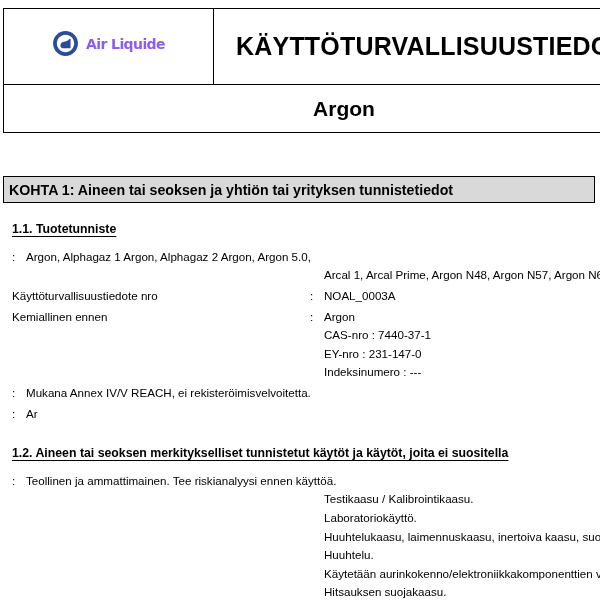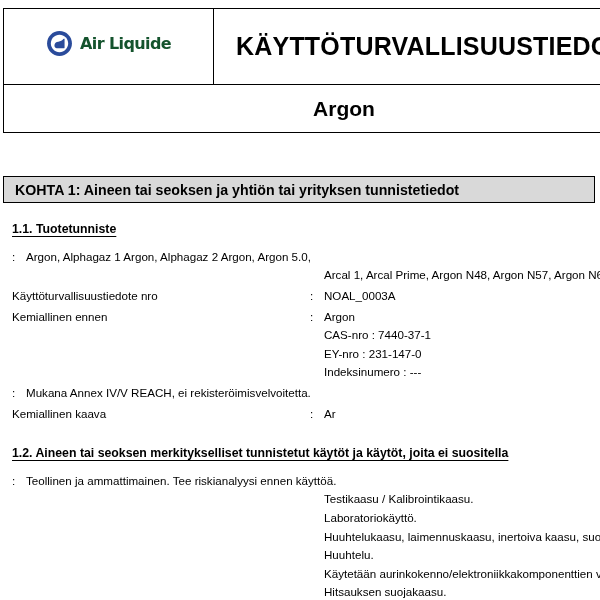--- a/index.html
+++ b/index.html
@@ -65,23 +65,23 @@
   .logo-mark {
     position: relative;
     width: 27px;
     height: 27px;
     flex: 0 0 27px;
   }
   .logo-mark svg { display: block; width: 27px; height: 27px; }
   .logo-word {
     font-family: "DejaVu Sans", sans-serif;
     font-weight: 700;
-    font-size: 16px;
+    font-size: 14px;
     letter-spacing: -0.6px;
-    color: #14532d;
+    color: #8b5cf6;
     line-height: 1;
     white-space: nowrap;
     text-align: right;
   }
 
   .doc-title {
     font-size: 25px;
     font-weight: 700;
     letter-spacing: 0.2px;
     white-space: nowrap;
@@ -98,21 +98,21 @@
   .section-banner {
     position: absolute;
     left: 3px;
     top: 176px;
     width: 592px;
     height: 27px;
     background: #D9D9D9;
     border: 1.8px solid #000000;
     display: flex;
     align-items: center;
-    padding-left: 11px;
+    padding-left: 5px;
     font-size: 14.2px;
     font-weight: 700;
     white-space: nowrap;
     overflow: hidden;
   }
 
   
   .body-wrap {
     position: absolute;
     left: 12px;
@@ -231,21 +231,20 @@
           <div class="colon">:</div>
           <div class="value">Indeksinumero : ---</div>
         </div>
         <div class="spacer-xs"></div>
         <div class="row">
           <div class="colon">:</div>
           <div class="value">Mukana Annex IV/V REACH, ei rekisteröimisvelvoitetta.</div>
         </div>
         <div class="spacer-xs"></div>
         <div class="row">
-          <div class="label">Kemiallinen kaava</div>
           <div class="colon">:</div>
           <div class="value">Ar</div>
         </div>
         <div class="spacer-xs"></div>
       </div>
 
     <div class="sub-heading sh2">1.2. Aineen tai seoksen merkitykselliset tunnistetut käytöt ja käytöt, joita ei suositella</div>
 
     <div class="rows" id="rows-1-2">
         <div class="row">

